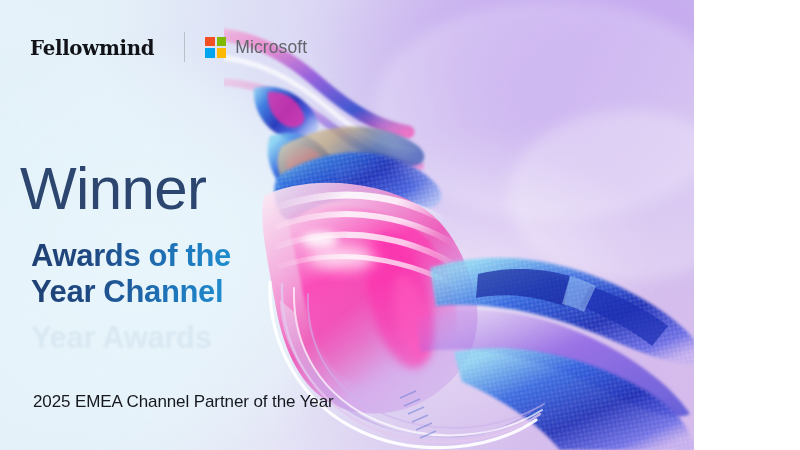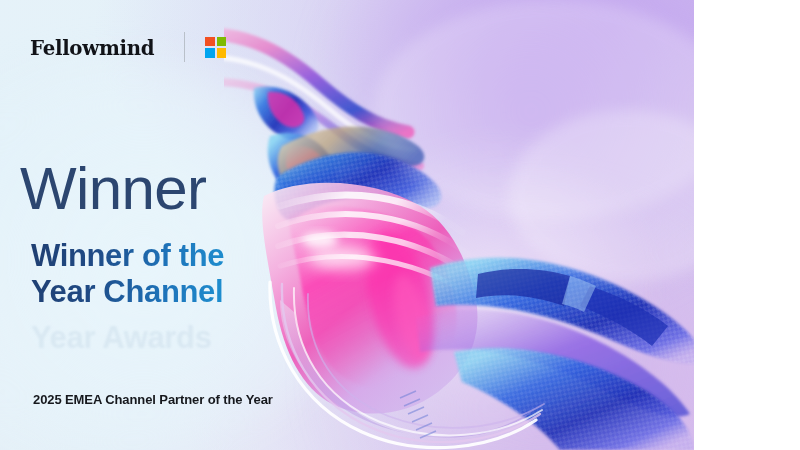--- a/index.html
+++ b/index.html
@@ -136,22 +136,22 @@
     letter-spacing: -0.35px;
     color: #b9cfe0;
     opacity: 0.30;
     white-space: nowrap;
     filter: blur(1.2px);
   }
 
   .caption {
     position: absolute;
     left: 33px; top: 392px;
-    font-size: 13px;
-    font-weight: 700;
+    font-size: 17px;
+    font-weight: 400;
     color: #16181d;
     letter-spacing: -0.1px;
     white-space: nowrap;
   }
 </style>
 </head>
 <body>
 
 <div id="stage">
 
@@ -333,27 +333,28 @@
 
     <div class="logo-divider"></div>
 
     <div class="ms-lockup">
       <span class="ms-grid">
         <i style="background:#f25022"></i>
         <i style="background:#7fba00"></i>
         <i style="background:#00a4ef"></i>
         <i style="background:#ffb900"></i>
       </span>
+      <span class="ms-word">Microsoft</span>
     </div>
   </div>
 
   <div class="winner">Winner</div>
 
   <div class="poy-title">
-    <span class="l1">Winner of the</span>
+    <span class="l1">Awards of the</span>
     <span class="l2">Year Channel</span>
   </div>
 
   <div class="ghost">Year Awards</div>
 
   <div class="caption">2025 EMEA Channel Partner of the Year</div>
 
 </div>
 
 </body></html>

